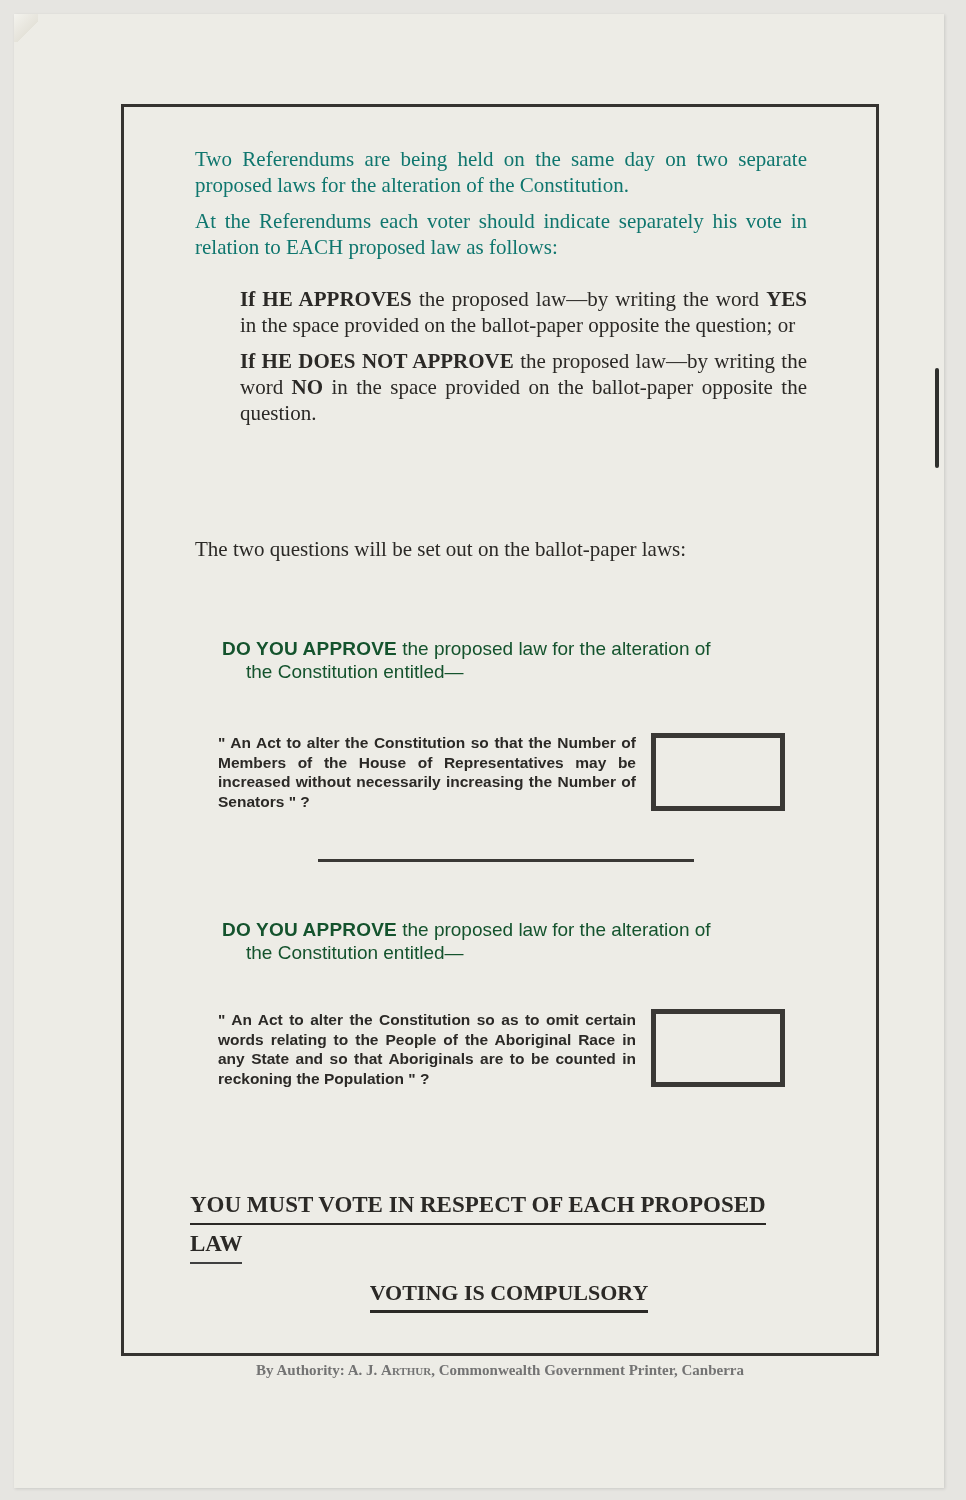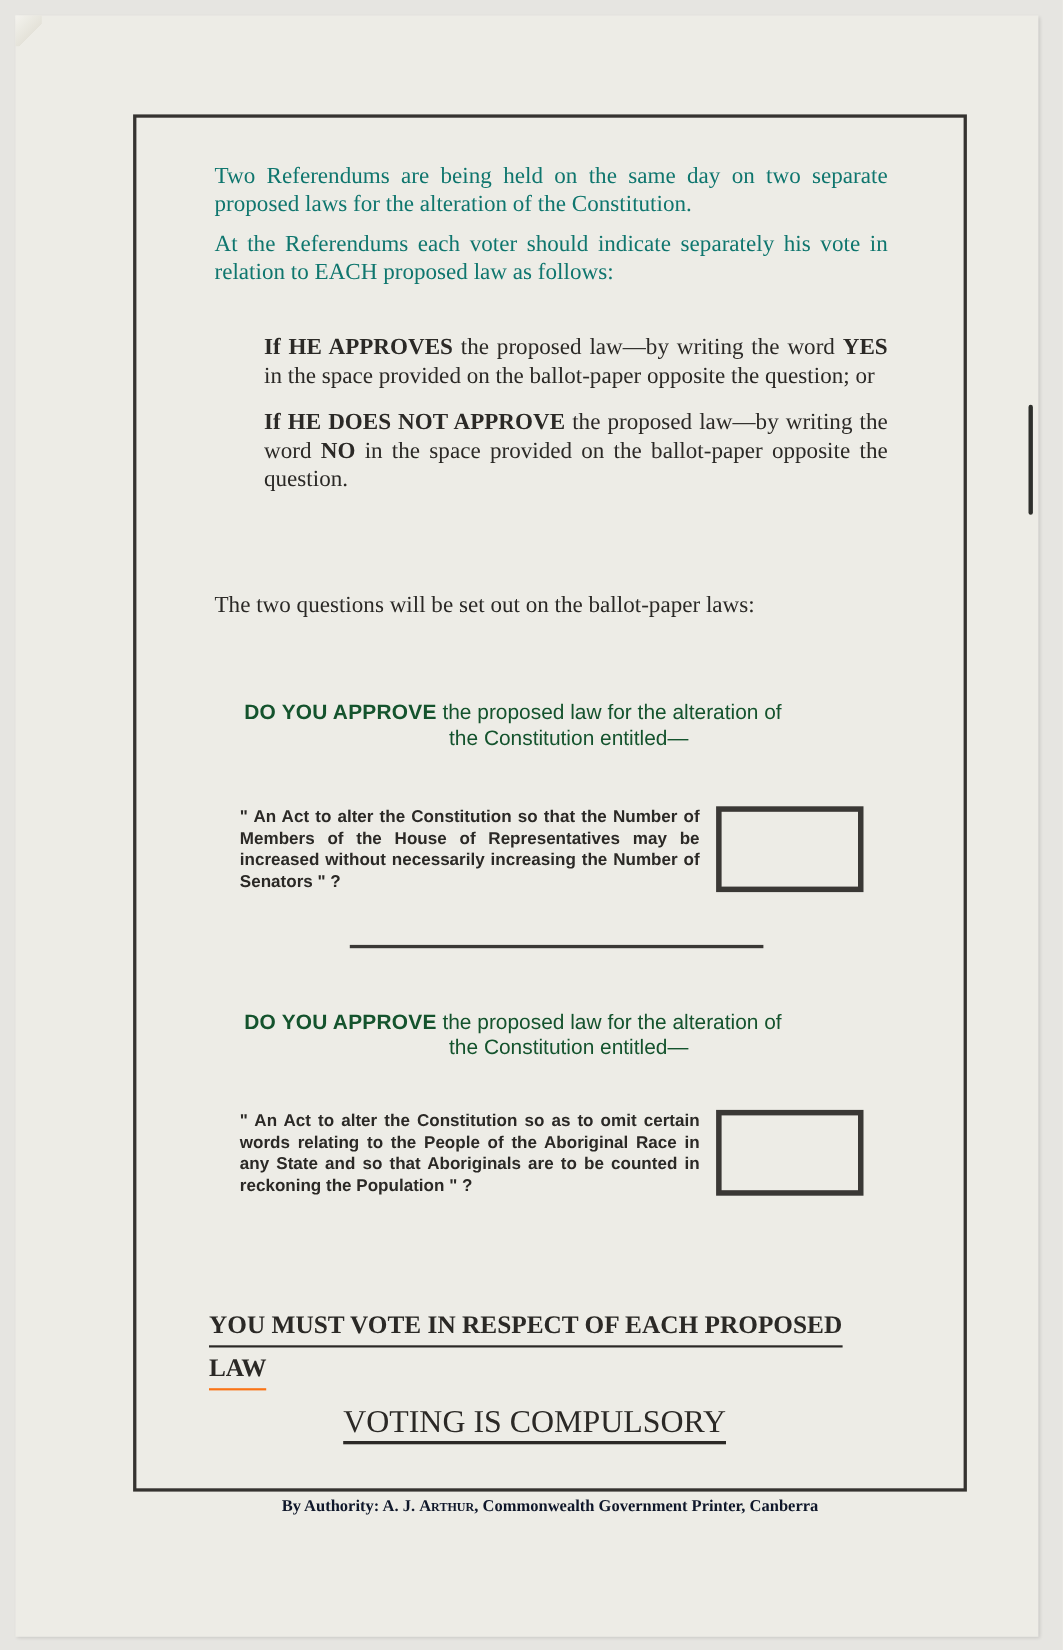--- a/index.html
+++ b/index.html
@@ -65,21 +65,21 @@
     .rules {
       position: absolute;
       left: 240px;
       top: 286px;
       width: 567px;
       font-size: 21px;
       line-height: 26px;
       text-align: justify;
     }
     .rules p {
-      margin: 16px 0 10px 0;
+      margin: 0 0 10px 0;
     }
     .rules b, .intro b {
       font-weight: bold;
     }
     .lead-in {
       position: absolute;
       left: 195px;
       top: 536px;
       width: 612px;
       font-size: 21px;
@@ -96,21 +96,20 @@
     }
     .question .q-head {
       margin: 0;
     }
     .question .q-head b {
       font-weight: 900;
       letter-spacing: 0.2px;
     }
     .question .q-sub {
       margin: 0 0 0 24px;
-      text-align: center;
     }
     .q1 { top: 637px; }
     .q2 { top: 918px; }
     .act-title {
       position: absolute;
       left: 218px;
       width: 418px;
       font-family: "Liberation Sans", sans-serif;
       font-size: 15.5px;
       font-weight: bold;
@@ -148,48 +147,48 @@
       color: #2b2926;
     }
     .must-vote .line1 {
       display: inline-block;
       border-bottom: 2px solid #2b2926;
       padding-bottom: 2px;
     }
     .must-vote .line2 {
       display: inline-block;
       margin-top: 2px;
-      border-bottom: 2px solid #f97316;
+      border-bottom: 2px solid #404040;
       padding-bottom: 2px;
     }
     .compulsory {
       position: absolute;
-      left: 176px;
+      left: 199px;
       top: 1278px;
       width: 620px;
       text-align: center;
-      font-size: 29px;
+      font-size: 22px;
       line-height: 30px;
-      font-weight: normal;
+      font-weight: bold;
     }
     .compulsory span {
       display: inline-block;
       border-bottom: 3px solid #2b2926;
       padding-bottom: 2px;
     }
     .authority {
       position: absolute;
       left: 120px;
       top: 1360px;
       width: 760px;
       text-align: center;
       font-size: 15px;
       line-height: 20px;
       font-weight: bold;
-      color: #0f172a;
+      color: #737373;
     }
     .authority .sc {
       font-variant: small-caps;
     }
   </style>
 </head>
 <body>
 
 <div class="page">
   <div class="corner-fold"></div>

